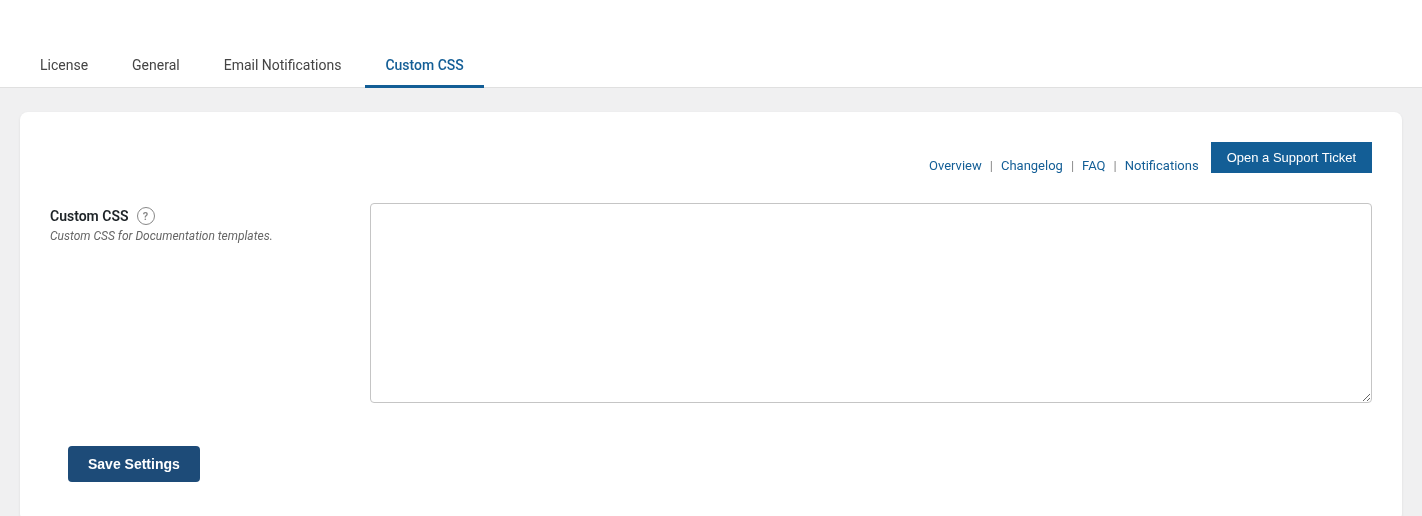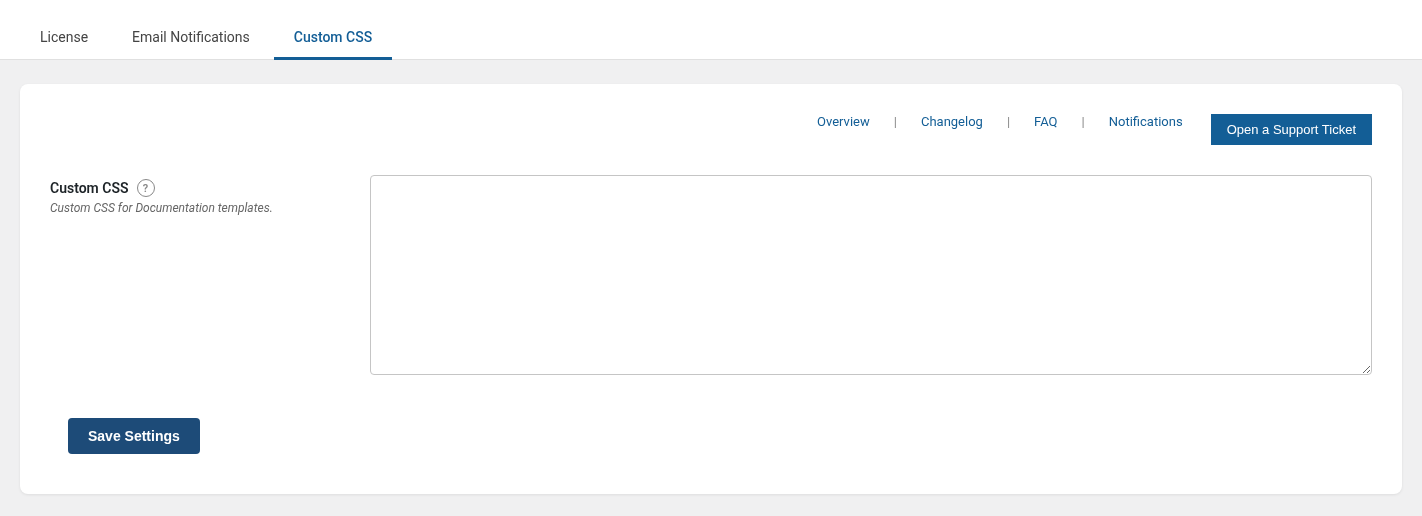--- a/index.html
+++ b/index.html
@@ -17,21 +17,21 @@
       min-height: 516px;
     }
 
     
     .tab-bar {
       background: #fff;
       border-bottom: 1px solid #e0e0e0;
       display: flex;
       align-items: flex-end;
       padding: 0 20px;
-      height: 60px;
+      height: 88px;
     }
 
     .tab-item {
       padding: 12px 20px;
       cursor: pointer;
       font-size: 14px;
       color: #444;
       border-bottom: 3px solid transparent;
       margin-right: 4px;
       text-decoration: none;
@@ -54,23 +54,23 @@
       background: #fff;
       border-radius: 8px;
       padding: 30px 30px 40px 30px;
       box-shadow: 0 1px 3px rgba(0,0,0,0.08);
     }
 
     
     .top-links {
       display: flex;
       justify-content: flex-end;
-      align-items: flex-start;
+      align-items: flex-end;
       margin-bottom: 30px;
-      gap: 16px;
+      gap: 0;
     }
 
     .top-link {
       color: #135e96;
       text-decoration: none;
       font-size: 13px;
       cursor: pointer;
     }
 
     .top-link-separator {
@@ -163,20 +163,21 @@
       cursor: pointer;
       font-weight: 600;
       margin-left: 18px;
     }
   </style>
 </head>
 <body>
 
 <div class="tab-bar">
   <a class="tab-item">License</a>
+  <a class="tab-item">General</a>
   <a class="tab-item">Email Notifications</a>
   <a class="tab-item active">Custom CSS</a>
 </div>
 
 <div class="main-content">
   <div class="settings-card">
 
     
     <div class="top-links">
       <a class="top-link">Overview</a>

